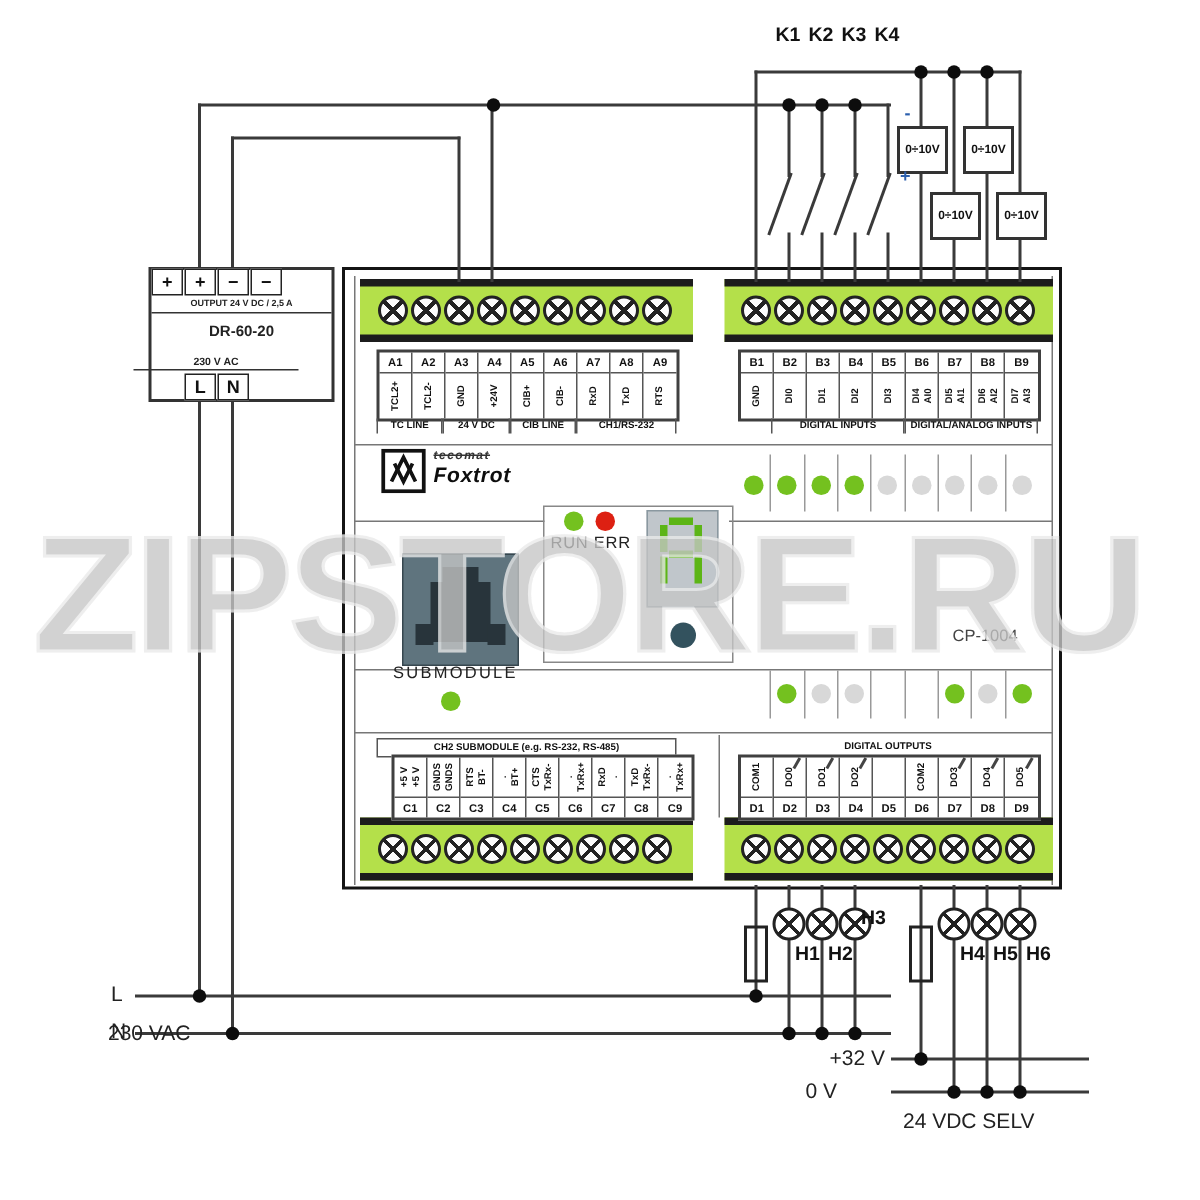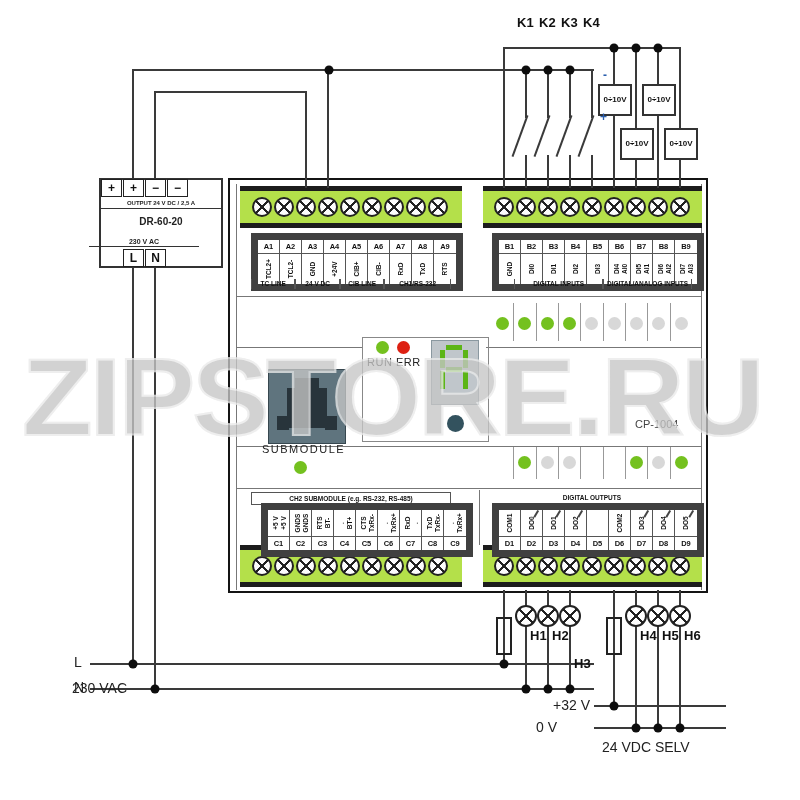--- a/index.html
+++ b/index.html
@@ -13,21 +13,21 @@
   .srcbox{position:absolute;width:30px;height:28px;border:2px solid #333;background:#fff;font-size:8px;font-weight:bold;text-align:center;line-height:28px;z-index:4;box-sizing:content-box;}
   .pol{position:absolute;font-size:12px;font-weight:bold;color:#2b5fad;z-index:4;line-height:10px;}
   .psu{position:absolute;left:99px;top:178px;width:124px;height:90px;border:2px solid #333;background:#fff;z-index:3;box-sizing:border-box;}
   .pterm{position:absolute;width:19px;height:16px;border:1.5px solid #222;background:#fff;font-size:12px;font-weight:bold;text-align:center;line-height:16px;z-index:4;}
   .psutxt{position:absolute;text-align:center;font-weight:bold;z-index:4;color:#222;}
   .module{position:absolute;left:228px;top:178px;width:480px;height:415px;border:2.5px solid #141414;background:#fff;box-sizing:border-box;z-index:1;}
   .strip{position:absolute;background:var(--terminal-strip-green,#b4e04a);border-top:5px solid #1c1c1c;border-bottom:5px solid #1c1c1c;box-sizing:border-box;display:flex;align-items:center;gap:2px;z-index:1;}
   .screw{width:20px;height:20px;flex:0 0 20px;border-radius:50%;border:2px solid #222;box-sizing:border-box;
     background:linear-gradient(45deg,transparent 44%,#222 44%,#222 56%,transparent 56%),
                linear-gradient(135deg,transparent 44%,#222 44%,#222 56%,transparent 56%),#fcfcfc;}
-  .tblock{position:absolute;border:7px solid #404040;display:flex;background:#fff;z-index:1;}
+  .tblock{position:absolute;border:2px solid #404040;display:flex;background:#fff;z-index:1;}
   .tcol{width:22px;box-sizing:border-box;border-right:1px solid #555;display:flex;flex-direction:column;position:relative;}
   .tcol:last-child{border-right:none;}
   .tid{height:13px;line-height:13px;font-size:7.5px;font-weight:bold;text-align:center;}
   .ab .tid{border-bottom:1px solid #555;}
   .cd .tid{border-top:1px solid #555;}
   .trot{flex:1;position:relative;}
   .rot{position:absolute;left:50%;top:50%;transform:translate(-50%,-50%) rotate(-90deg);font-size:6.5px;font-weight:bold;line-height:7.5px;white-space:nowrap;text-align:center;}
   .rot span{display:block;}
   .rmark{position:absolute;right:2px;top:3px;width:8px;height:1.5px;background:#444;transform:rotate(-60deg);}
   .secrow{position:absolute;display:grid;grid-template-columns:repeat(9,1fr);height:10px;z-index:1;}
@@ -505,20 +505,31 @@
         <i class="led on"></i>
       </span>
       <span class="ledcell">
         <i class="led off"></i>
       </span>
       <span class="ledcell">
         <i class="led on"></i>
       </span>
     </div>
 
+  <div style="position:absolute;left:254px;top:299px;display:flex;gap:5px;align-items:flex-start;z-index:1">
+    <svg width="30" height="30">
+      <rect x="1.5" y="1.5" width="27" height="27" fill="#fff" stroke="#111" stroke-width="2.5"></rect>
+      <path d="M7 22 L15 6 L23 22" stroke="#111" stroke-width="2.5" fill="none"></path>
+      <path d="M9 10 L15 22 L21 10" stroke="#111" stroke-width="2.5" fill="none"></path>
+    </svg>
+    <div>
+      <div class="brand1">tecomat</div>
+      <div class="brand2">Foxtrot</div>
+    </div>
+  </div>
 
   <div class="panel"></div>
   <i class="rled" style="left:376px;top:341px;background:var(--led-on-green,#74c11f)"></i>
   <i class="rled" style="left:397px;top:341px;background:var(--err-led-red,#dd2012)"></i>
   <div style="position:absolute;left:367px;top:356px;font-size:11px;color:#222;z-index:1;letter-spacing:.5px">RUN ERR</div>
   <div style="position:absolute;left:431px;top:340px;width:46px;height:63px;background:rgba(104,120,130,.42);border:1px solid #8a98a0;z-index:1">
     <span class="srtext">A</span>
   </div>
   <i class="seg" style="left:446px;top:345px;width:16px;height:5px"></i>
   <i class="seg" style="left:446px;top:367px;width:16px;height:5px"></i>
@@ -634,26 +645,26 @@
   <div class="fuse" style="left:496px;top:617px"></div>
   <div class="fuse" style="left:606px;top:617px"></div>
   <i class="lamp" style="left:515px;top:605px"></i>
   <i class="lamp" style="left:537px;top:605px"></i>
   <i class="lamp" style="left:559px;top:605px"></i>
   <i class="lamp" style="left:625px;top:605px"></i>
   <i class="lamp" style="left:647px;top:605px"></i>
   <i class="lamp" style="left:669px;top:605px"></i>
   <span class="hlabel" style="left:530px;top:628px">H1</span>
   <span class="hlabel" style="left:552px;top:628px">H2</span>
-  <span class="hlabel" style="left:574px;top:656px">H3</span>
+  <span class="hlabel" style="left:574px;top:604px">H3</span>
   <span class="hlabel" style="left:640px;top:628px">H4</span>
   <span class="hlabel" style="left:662px;top:628px">H5</span>
   <span class="hlabel" style="left:684px;top:628px">H6</span>
 
   <span class="linelabel" style="left:74px;top:654px">L</span>
   <span class="linelabel" style="left:74px;top:679px">N</span>
   <span class="linelabel" style="left:72px;top:680px">230 VAC</span>
   <div class="linelabel" style="left:536px;top:697px;width:54px;text-align:right">+32 V</div>
-  <div class="linelabel" style="left:536px;top:719px;width:54px;text-align:left">0 V</div>
+  <div class="linelabel" style="left:504px;top:719px;width:54px;text-align:right">0 V</div>
   <span class="linelabel" style="left:602px;top:739px">24 VDC SELV</span>
 
   <div class="wm">ZIPSTORE.RU</div>
 </div>
 
 </body></html>

